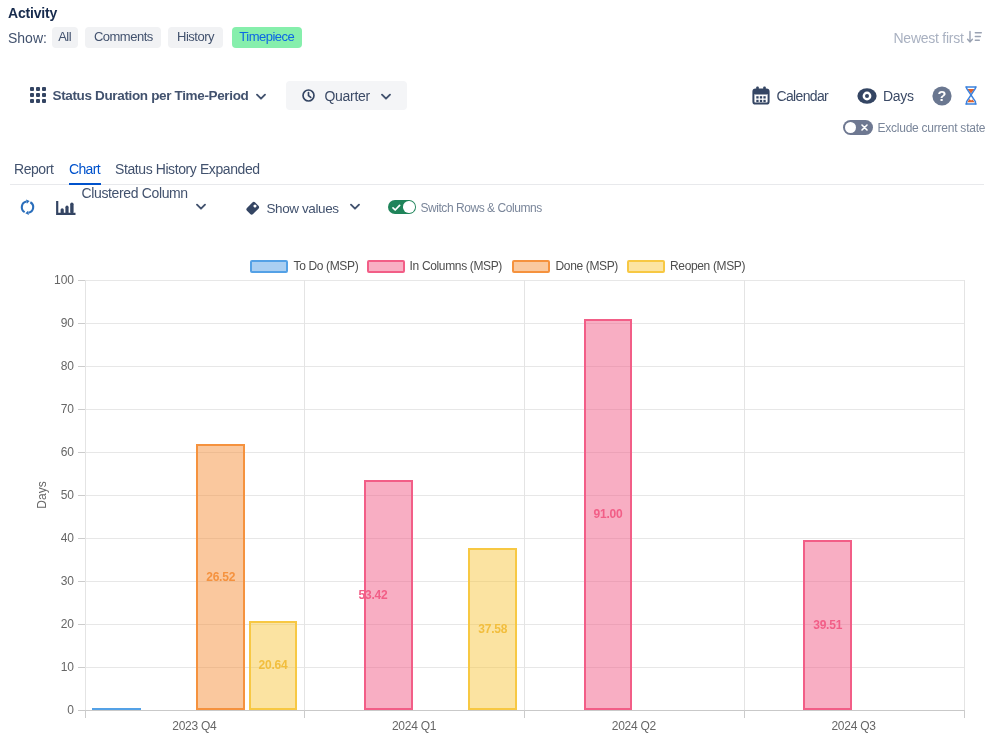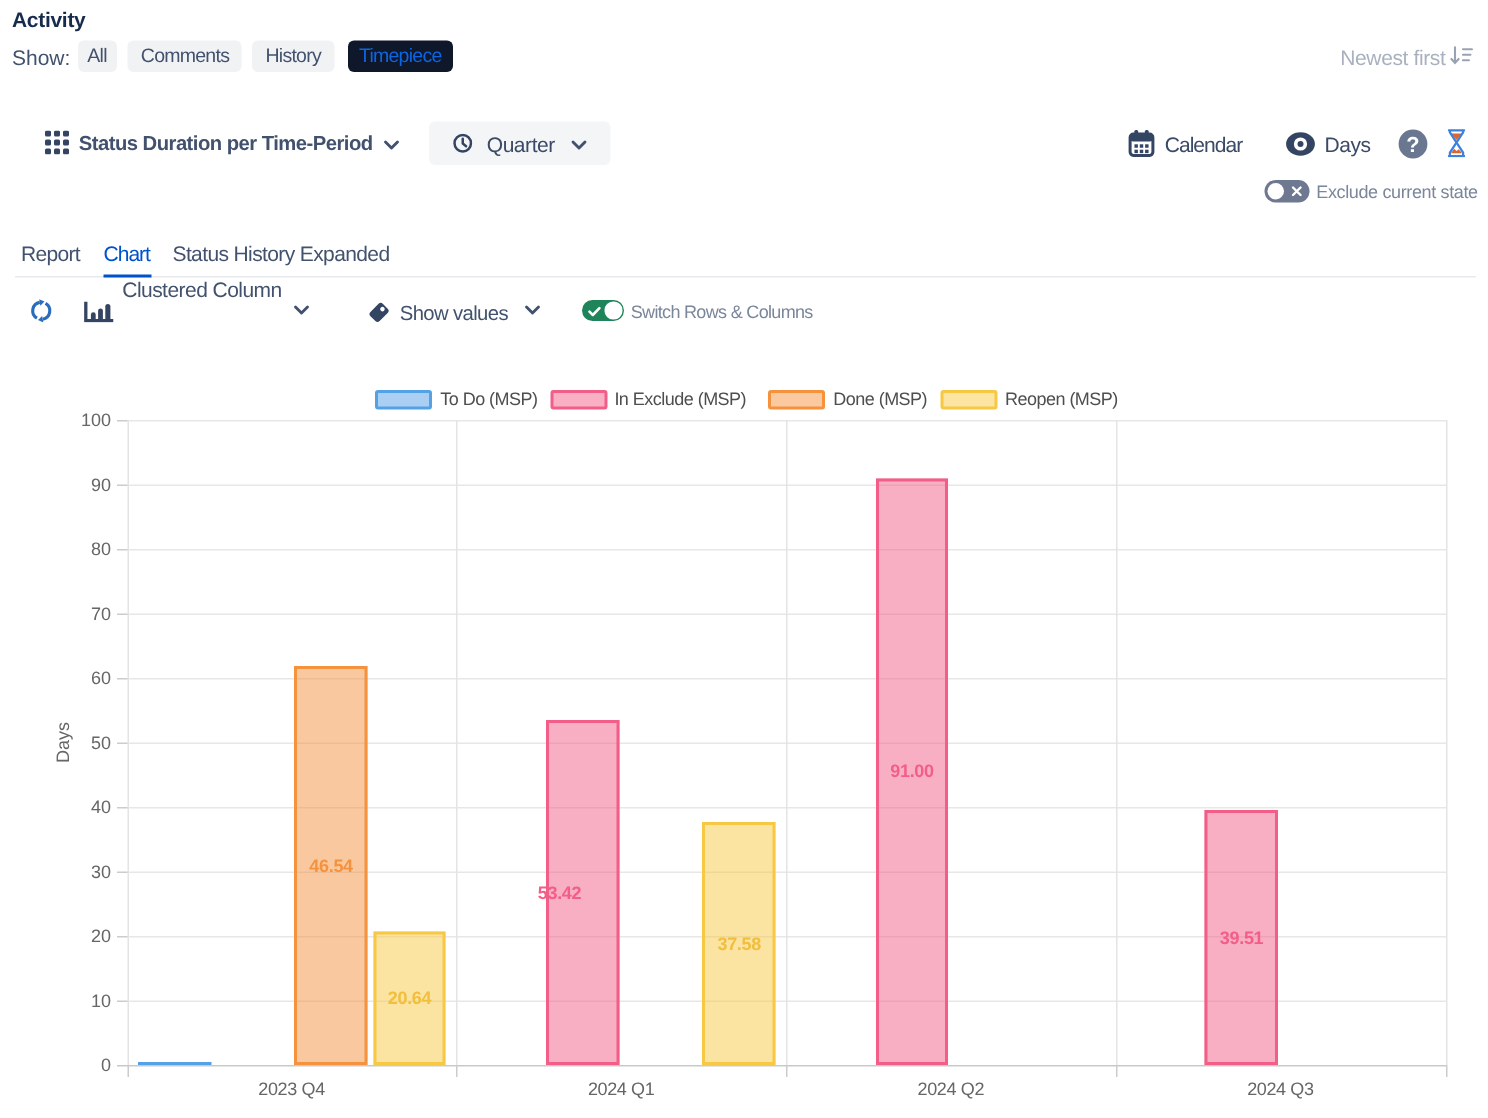--- a/index.html
+++ b/index.html
@@ -23,21 +23,21 @@
 </style>
 </head>
 <body>
 <div id="root">
 
   <div class="abs" style="left:8px;top:5px;font-size:14px;font-weight:700;color:#172B4D;letter-spacing:-0.2px;">Activity</div>
   <div class="abs tl" style="left:8px;top:30px;">Show:</div>
   <div class="chip" style="left:51.6px;width:26.2px;">All</div>
   <div class="chip" style="left:85.3px;width:76.1px;">Comments</div>
   <div class="chip" style="left:167.8px;width:55.4px;">History</div>
-  <div class="chip" style="left:231.6px;width:70.5px;background:#0f172a;color:#0C66E4;">Timepiece</div>
+  <div class="chip" style="left:231.6px;width:70.5px;background:#86efac;color:#0C66E4;">Timepiece</div>
   <div class="abs" style="left:893.5px;top:30px;font-size:14px;color:#A9B1C1;letter-spacing:-0.25px;">Newest first</div>
   <svg class="abs" style="left:966px;top:30px;" width="16" height="15" viewBox="0 0 16 15">
     <g stroke="#9AA2B2" stroke-width="1.4" fill="none" stroke-linecap="round">
       <path d="M4 1.5 V11.8 M1.6 9.3 L4 11.9 L6.4 9.3"></path>
       <path d="M9.3 2.8 H15.3 M9.3 6.5 H14.3 M9.3 10.2 H13.3"></path>
     </g>
   </svg>
 
   <svg class="abs" style="left:29.5px;top:87px;" width="16" height="16" viewBox="0 0 16 16">
     <g fill="#344563">
@@ -148,21 +148,21 @@
   <div class="abs" style="left:387.5px;top:200px;width:28.5px;height:14px;border-radius:7px;background:#1F845A;"></div>
   <svg class="abs" style="left:391.5px;top:203.5px;" width="9" height="8" viewBox="0 0 9 8">
     <path d="M1 3.8 L3.2 6 L7.6 1.4" stroke="#fff" stroke-width="1.7" fill="none" stroke-linecap="round" stroke-linejoin="round"></path>
   </svg>
   <div class="abs" style="left:403.4px;top:201.3px;width:11.4px;height:11.4px;border-radius:50%;background:#fff;"></div>
   <div class="abs" style="left:420.5px;top:201px;font-size:12px;color:#7A869A;letter-spacing:-0.45px;text-align:center;">Switch Rows &amp; Columns</div>
 
   <div class="lgsw" style="left:249.7px;border-color:#54A1E6;background:#AACFF2;"></div>
   <div class="lgtx" style="left:293.5px;">To Do (MSP)</div>
   <div class="lgsw" style="left:366.5px;border-color:#F25E87;background:#F9AFC4;"></div>
-  <div class="lgtx" style="left:409.6px;">In Exclude (MSP)</div>
+  <div class="lgtx" style="left:409.6px;">In Columns (MSP)</div>
   <div class="lgsw" style="left:511.8px;border-color:#F5923E;background:#FAC99F;"></div>
   <div class="lgtx" style="left:555.5px;">Done (MSP)</div>
   <div class="lgsw" style="left:627.1px;border-color:#F7C843;background:#FCE4A2;"></div>
   <div class="lgtx" style="left:670px;">Reopen (MSP)</div>
 
   <div class="hgrid" style="top:280px;"></div>
   <div class="hgrid" style="top:323px;"></div>
   <div class="hgrid" style="top:366px;"></div>
   <div class="hgrid" style="top:409px;"></div>
   <div class="hgrid" style="top:452px;"></div>
@@ -214,20 +214,20 @@
   <div class="xlab" style="left:813.6px;">2024 Q3</div>
 
   <div class="abs" style="left:91.9px;top:707.5px;width:48.7px;height:2.5px;background:#54A1E6;"></div>
   <div class="bar" style="left:196.4px;top:443.6px;width:48.7px;height:266.4px;border-color:#F5923E;background:rgba(245,146,62,0.5);"></div>
   <div class="bar" style="left:248.7px;top:621.2px;width:48.7px;height:88.8px;border-color:#F7C843;background:rgba(247,200,67,0.5);"></div>
   <div class="bar" style="left:363.9px;top:480.3px;width:48.7px;height:229.7px;border-color:#F25E87;background:rgba(242,94,135,0.5);"></div>
   <div class="bar" style="left:468.4px;top:548.4px;width:48.7px;height:161.6px;border-color:#F7C843;background:rgba(247,200,67,0.5);"></div>
   <div class="bar" style="left:583.6px;top:318.7px;width:48.7px;height:391.3px;border-color:#F25E87;background:rgba(242,94,135,0.5);"></div>
   <div class="bar" style="left:803.3px;top:540.1px;width:48.7px;height:169.9px;border-color:#F25E87;background:rgba(242,94,135,0.5);"></div>
 
-  <div class="blab" style="left:190.7px;top:569.8px;color:#F5923E;">46.54</div>
+  <div class="blab" style="left:190.7px;top:569.8px;color:#F5923E;">26.52</div>
   <div class="blab" style="left:243px;top:657.5px;color:#F2BE3D;">20.64</div>
   <div class="blab" style="left:343px;top:588.2px;color:#F25E87;">53.42</div>
   <div class="blab" style="left:462.8px;top:622.2px;color:#F2BE3D;">37.58</div>
   <div class="blab" style="left:578px;top:507.4px;color:#F25E87;">91.00</div>
   <div class="blab" style="left:797.7px;top:618px;color:#F25E87;">39.51</div>
 
 </div>
 
 </body></html>

